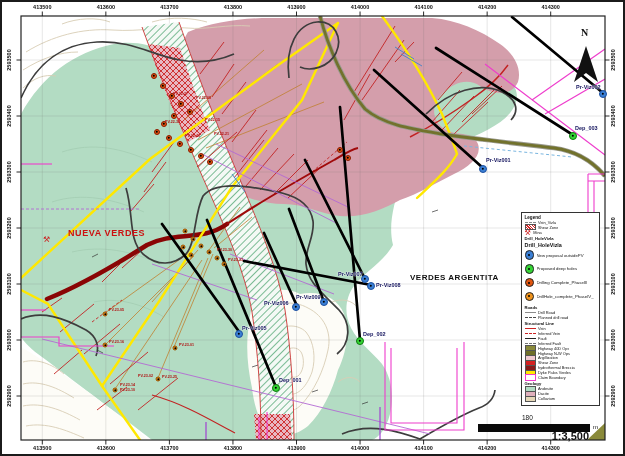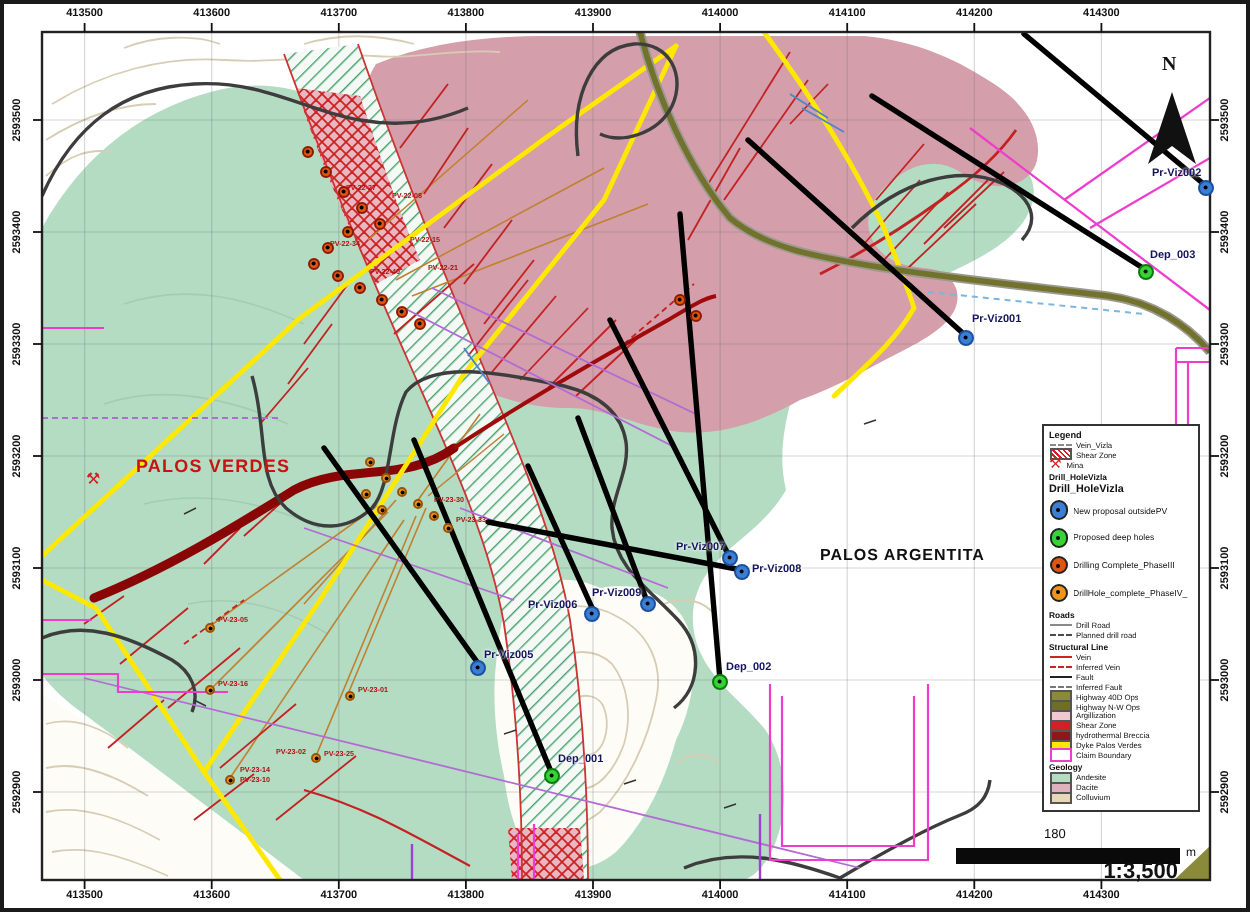--- a/index.html
+++ b/index.html
@@ -283,22 +283,22 @@
         <line x1="603" y1="226" x2="607.5" y2="226" stroke="#111" stroke-width="0.9"></line>
         <line x1="14.5" y1="282" x2="19" y2="282" stroke="#111" stroke-width="0.9"></line>
         <line x1="603" y1="282" x2="607.5" y2="282" stroke="#111" stroke-width="0.9"></line>
         <line x1="14.5" y1="338" x2="19" y2="338" stroke="#111" stroke-width="0.9"></line>
         <line x1="603" y1="338" x2="607.5" y2="338" stroke="#111" stroke-width="0.9"></line>
         <line x1="14.5" y1="394" x2="19" y2="394" stroke="#111" stroke-width="0.9"></line>
         <line x1="603" y1="394" x2="607.5" y2="394" stroke="#111" stroke-width="0.9"></line>
       </g>
   </svg>
 
-  <div class="map-text" id="palos-verdes" style="left:66px;top:226px;">PALOS VERDES</div>
-  <div class="map-text" id="nueva-argentita" style="left:408px;top:271px;">PALOS ARGENTITA</div>
+  <div class="map-text" id="palos-verdes" style="left:66px;top:226px;">NUEVA VERDES</div>
+  <div class="map-text" id="nueva-argentita" style="left:408px;top:271px;">VERDES ARGENTITA</div>
   <div class="map-text" id="north-n" style="left:579px;top:25px;">N</div>
   <div id="pickaxe-map" style="left:41px;top:233px;">⚒</div>
 
   <div id="scalebar"></div>
   <div class="map-text" id="scale-num" style="left:520px;top:412px;">180</div>
   <div class="map-text" id="scale-unit" style="left:591px;top:422px;">m</div>
   <div class="map-text" id="scale-ratio" style="left:497px;top:428px;">1:3,500</div>
 
   <div id="legend">
       <div class="lg-row lg-title">Legend</div>

